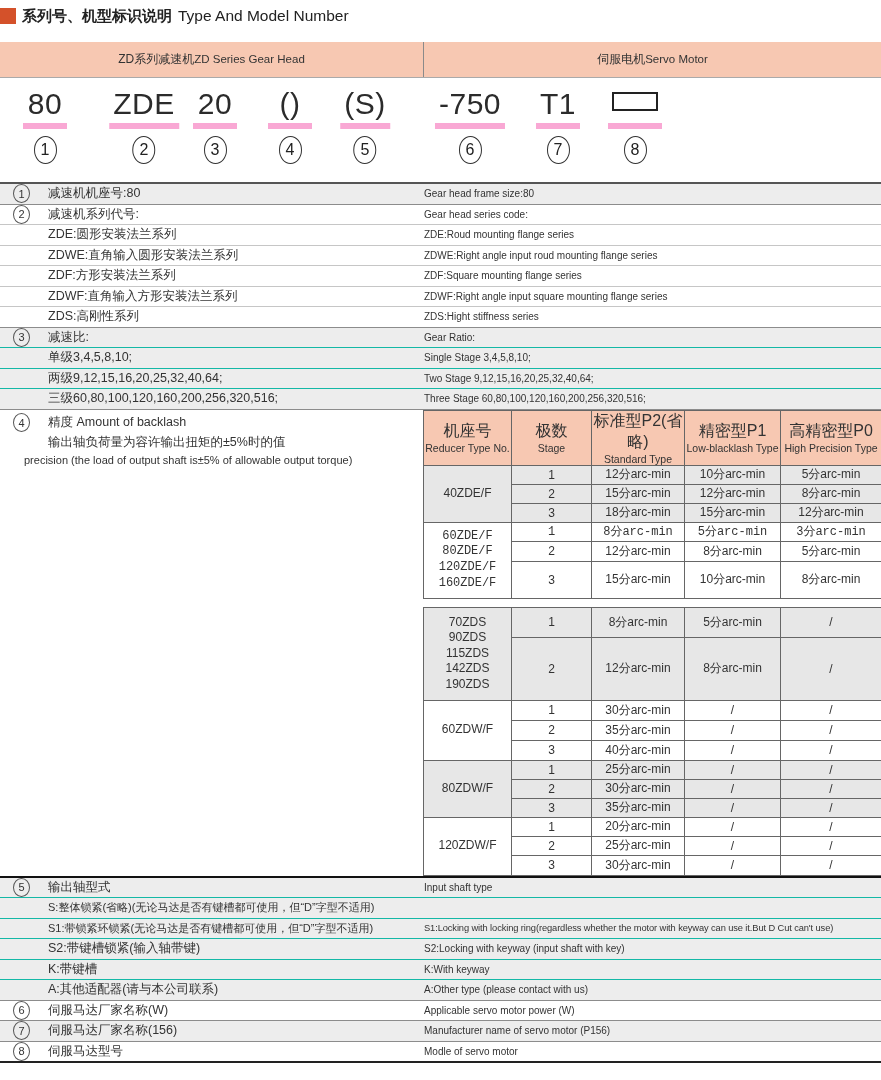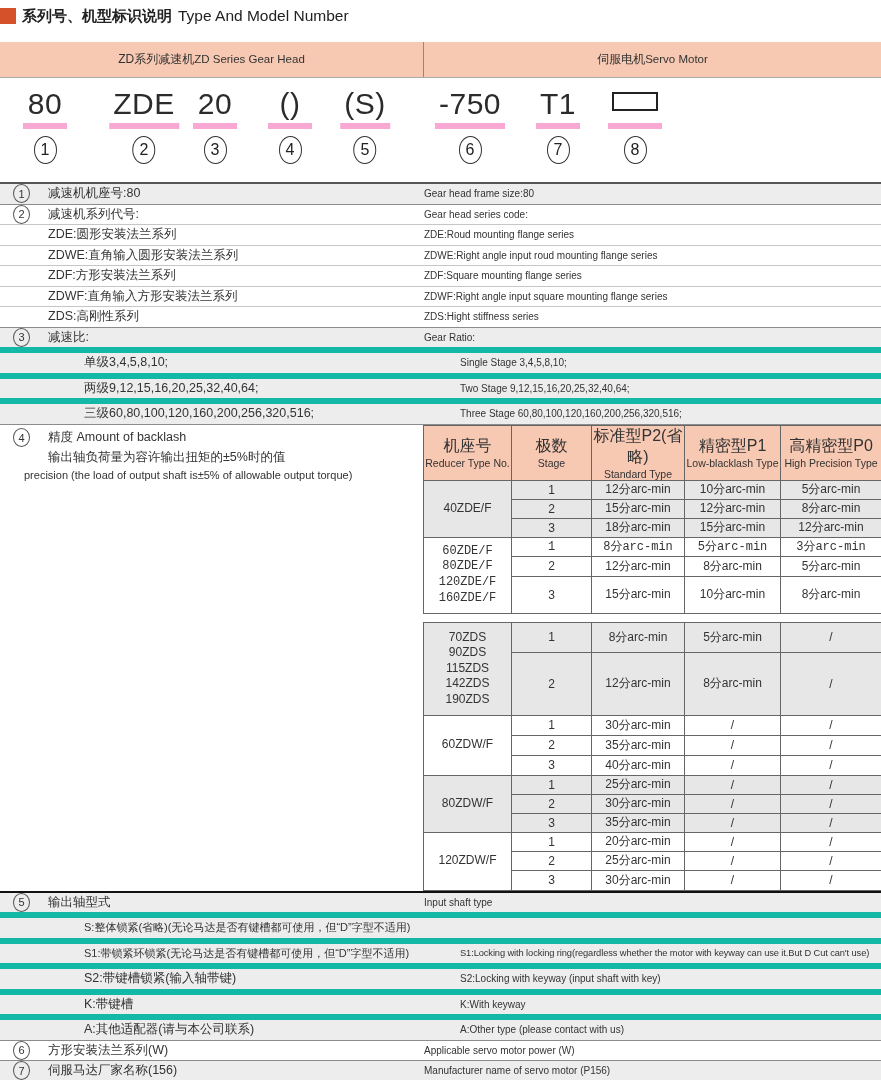--- a/index.html
+++ b/index.html
@@ -31,21 +31,21 @@
     align-items:center;justify-content:center;font-size:16px;color:#222;}
 
   
   .sections{border-top:2px solid #555;border-bottom:2px solid #222;}
   .section{border-top:1px solid #8c8c8c;}
   .section:first-child{border-top:none;}
   .section.shade{background:#ededed;}
   .section-5{border-top:2px solid #111;}
   .row{display:flex;align-items:center;height:19.5px;}
   .row + .row{border-top:1px solid #c6c6c6;}
-  .section.shade .row + .row{border-top:6px solid #14b8a6;padding-left:36px;}
+  .section.shade .row + .row{border-top:1px solid #14b8a6;}
   .num-col{width:48px;padding-left:13px;box-sizing:border-box;flex:none;display:flex;align-items:center;}
   .small-circle{display:inline-flex;width:15px;height:17px;border:1px solid #555;border-radius:50%;
     align-items:center;justify-content:center;font-size:11px;color:#333;flex:none;}
   .zh-col{width:376px;flex:none;font-size:12.5px;white-space:nowrap;overflow:hidden;}
   .en-col{flex:1;font-size:10px;white-space:nowrap;overflow:hidden;}
   .zh-col.small{font-size:11px;}
   .en-col.xsmall{font-size:9.3px;letter-spacing:-.1px;}
 
   
   .section-4{display:flex;align-items:stretch;}
@@ -376,21 +376,21 @@
           <span class="num-col"></span>
           <span class="zh-col">A:其他适配器(请与本公司联系)</span>
           <span class="en-col">A:Other type (please contact with us)</span>
         </div>
       </div>
       <div class="section section-6">
         <div class="row">
           <span class="num-col">
             <span class="small-circle">6</span>
           </span>
-          <span class="zh-col">方形安装法兰系列(W)</span>
+          <span class="zh-col">伺服马达厂家名称(W)</span>
           <span class="en-col">Applicable servo motor power (W)</span>
         </div>
       </div>
       <div class="section section-7 shade">
         <div class="row">
           <span class="num-col">
             <span class="small-circle">7</span>
           </span>
           <span class="zh-col">伺服马达厂家名称(156)</span>
           <span class="en-col">Manufacturer name of servo motor (P156)</span>

